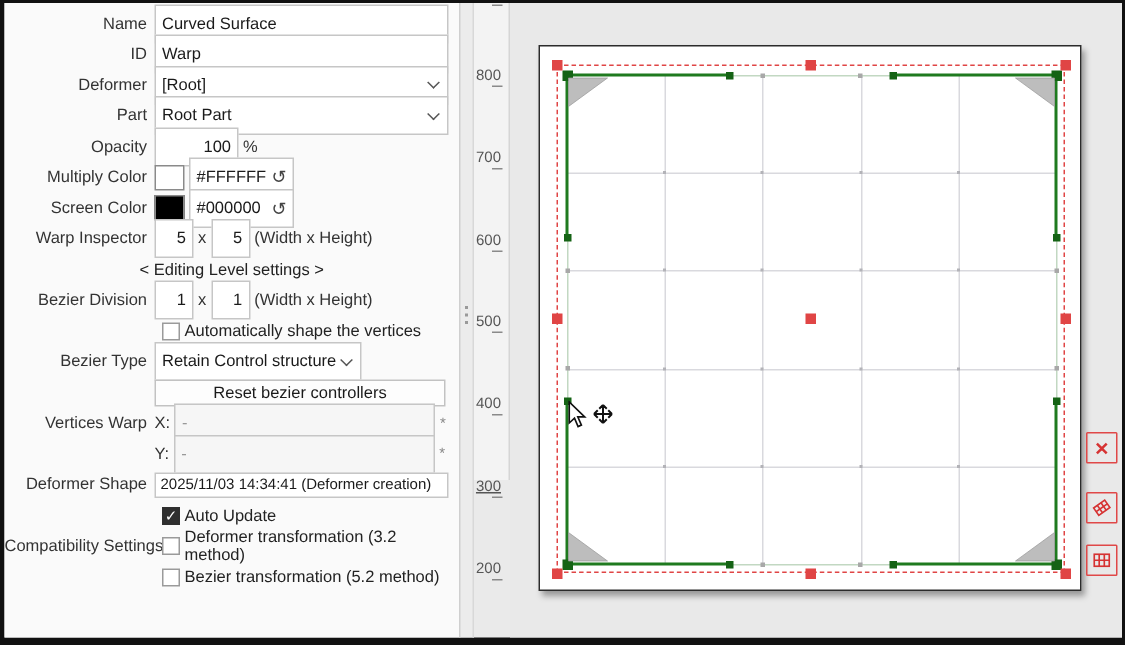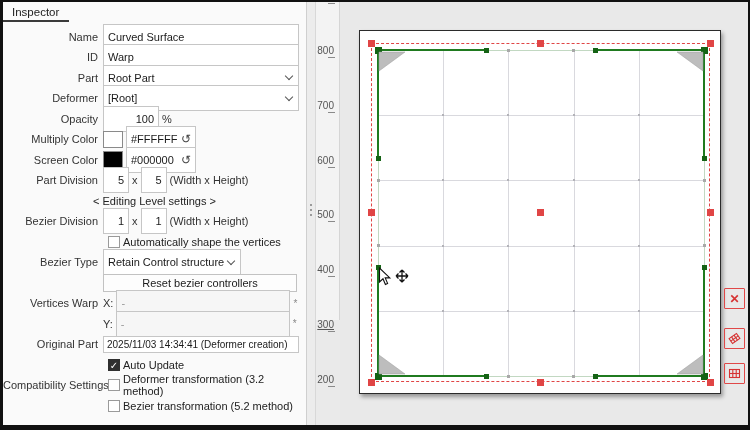--- a/index.html
+++ b/index.html
@@ -56,55 +56,51 @@
   .tool { position:absolute; left:0; width:21px; height:21px; border:1.5px solid #e04848; background:transparent;
           color:#d63333; display:flex; align-items:center; justify-content:center; font-size:12px;
           font-weight:bold; font-family:inherit; border-radius:1px; padding:0; }
 </style>
 </head>
 <body>
 
 <div id="screen">
 
   <div id="panel">
-    <div id="tabbar">
-      <span id="tab-inspector">Inspector</span>
-      <div id="tab-underline"></div>
-    </div>
     <div id="rows">
 
       <div class="row">
         <span class="lbl">Name</span>
         <span class="ctrl">
             <span class="tin grow">Curved Surface</span>
           </span>
       </div>
 
       <div class="row">
         <span class="lbl">ID</span>
         <span class="ctrl">
             <span class="tin grow">Warp</span>
           </span>
+      </div>
+
+      <div class="row">
+        <span class="lbl">Deformer</span>
+        <span class="ctrl">
+          <span class="tin grow dd">
+            <span>[Root]</span>
+            <span class="chev"></span>
+          </span>
+        </span>
       </div>
 
       <div class="row">
         <span class="lbl">Part</span>
         <span class="ctrl">
           <span class="tin grow dd">
             <span>Root Part</span>
-            <span class="chev"></span>
-          </span>
-        </span>
-      </div>
-
-      <div class="row">
-        <span class="lbl">Deformer</span>
-        <span class="ctrl">
-          <span class="tin grow dd">
-            <span>[Root]</span>
             <span class="chev"></span>
           </span>
         </span>
       </div>
 
       <div class="row">
         <span class="lbl">Opacity</span>
         <span class="ctrl">
           <span class="tin num" style="width:56px">100</span>
           <span class="sub">%</span>
@@ -127,21 +123,21 @@
         <span class="ctrl">
           <span class="swatch" style="background:#000000"></span>
           <span class="tin hexbox">
             <span>#000000</span>
             <span class="reset-glyph">↺</span>
           </span>
         </span>
       </div>
 
       <div class="row">
-        <span class="lbl">Part Division</span>
+        <span class="lbl">Warp Inspector</span>
         <span class="ctrl">
           <span class="tin num" style="width:26px">5</span>
           <span class="sub">x</span>
           <span class="tin num" style="width:26px">5</span>
           <span class="suffix">(Width x Height)</span>
         </span>
       </div>
 
       <div class="row heading">
         <span>&lt; Editing Level settings &gt;</span>
@@ -194,21 +190,21 @@
       <div class="row">
         <span class="lbl"></span>
         <span class="ctrl">
           <span class="sub">Y:</span>
           <span class="tin robox">-</span>
           <span class="star">*</span>
         </span>
       </div>
 
       <div class="row">
-        <span class="lbl">Original Part</span>
+        <span class="lbl">Deformer Shape</span>
         <span class="ctrl">
           <span class="tin grow" style="font-size:10px;padding:0 3px">2025/11/03 14:34:41 (Deformer creation)</span>
         </span>
       </div>
 
       <div class="row">
         <span class="lbl"></span>
         <span class="ctrl">
           <span class="cb checked">✓</span>
           <span>Auto Update</span>

